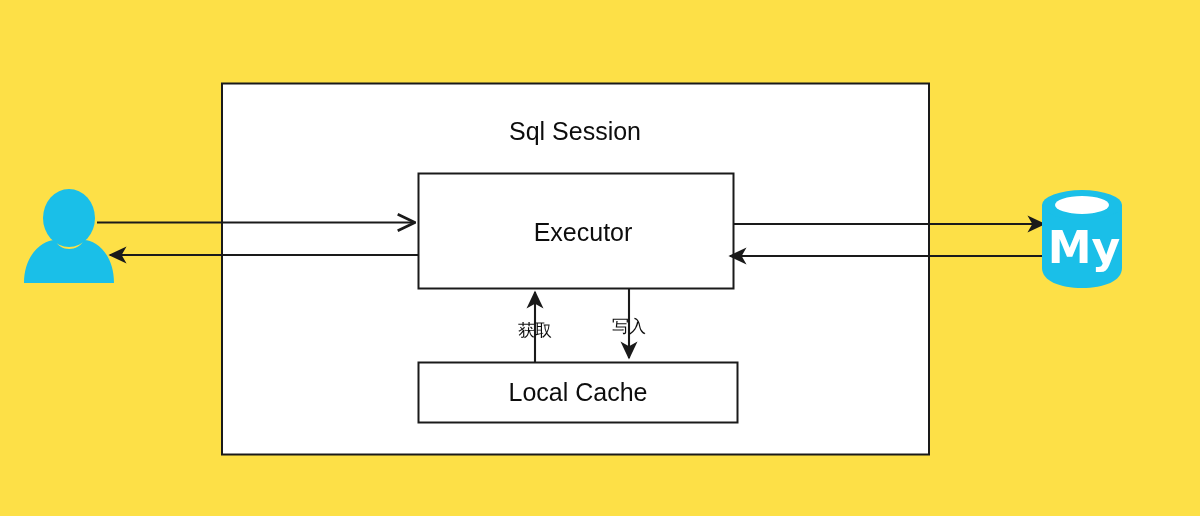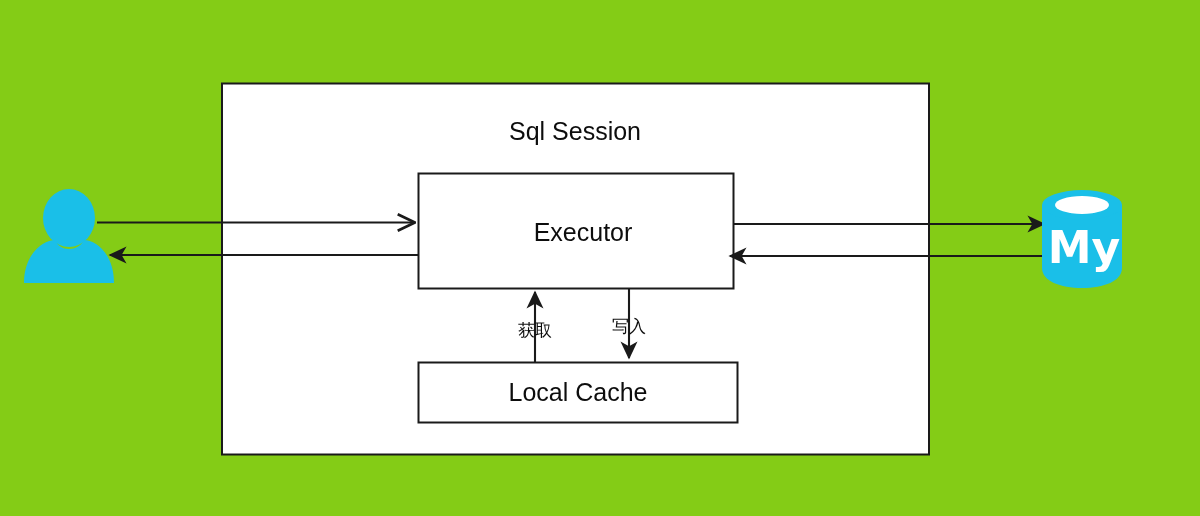--- a/index.html
+++ b/index.html
@@ -8,21 +8,21 @@
     padding: 0;
     background: #ffffff;
   }
   body {
     font-family: "Liberation Sans", "DejaVu Sans", sans-serif;
   }
   #canvas {
     position: relative;
     width: 1200px;
     height: 516px;
-    background: #84cc16;
+    background: #fde047;
     overflow: hidden;
   }
   #diagram-svg {
     position: absolute;
     left: 0;
     top: 0;
     width: 1200px;
     height: 516px;
   }
   .box-fill {

